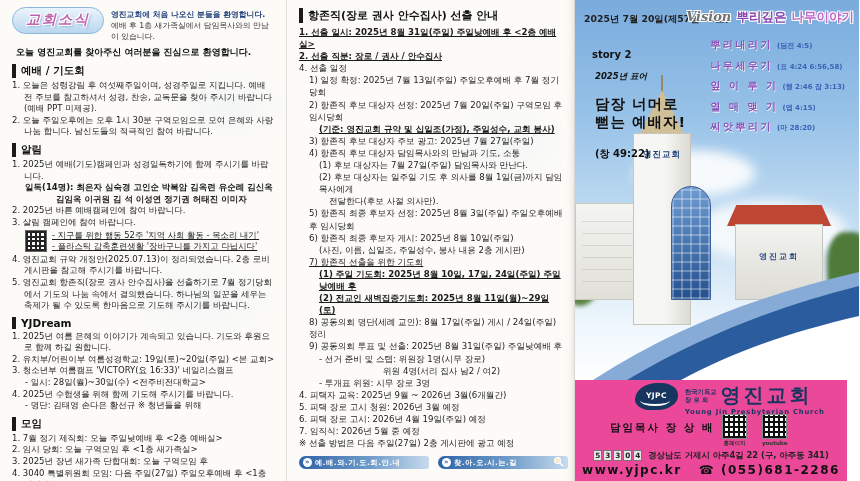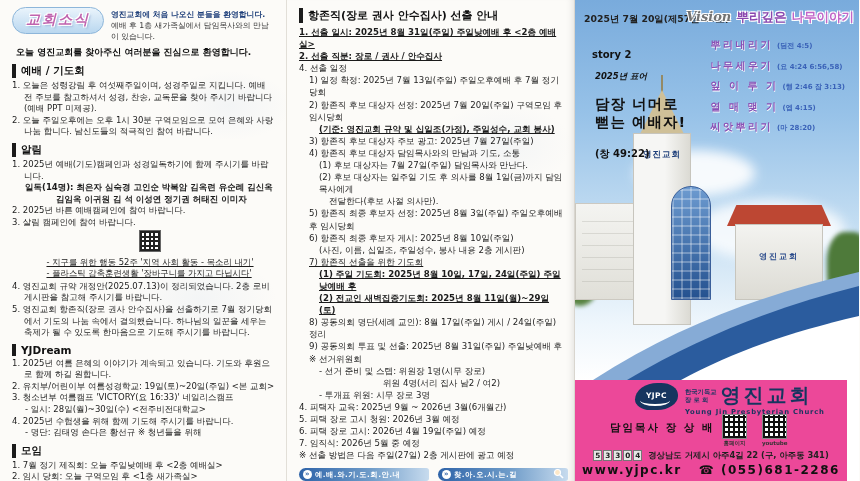--- a/index.html
+++ b/index.html
@@ -27,21 +27,21 @@
     color:#c063ae; letter-spacing:2px;
     text-shadow:1px 1px 0 #fff,-1px -1px 0 #fff,1px -1px 0 #fff,-1px 1px 0 #fff, 2px 2px 2px rgba(90,120,180,.4); }
   .lp-welcome { font-size:7.8px; line-height:11px; color:#333; padding-top:2px; }
   .lp-welcome b { color:#1e3f7a; }
   .lp-intro { font-size:9px; font-weight:bold; margin:4px 0 1px 4px; color:#111; }
 
   .sec-h { font-size:10.5px; font-weight:bold; color:#111; border-left:4px solid #1b1b1b; padding-left:5px; margin:5px 0 2px; }
   .li { font-size:8.5px; line-height:11.6px; color:#1c1c1c; padding-left:12px; text-indent:-12px; }
   .li.sub { padding-left:21px; text-indent:-8px; }
   .li.subnames { padding-left:44px; text-indent:-31px; font-weight:bold; }
-  .eco-row { display:flex; gap:5px; align-items:center; padding-left:13px; margin:1px 0;flex-direction:column; }
+  .eco-row { display:flex; gap:5px; align-items:center; padding-left:13px; margin:1px 0; }
   .qr-mini { width:22px; height:22px; flex:0 0 auto; border:1px solid #666;
     background: repeating-linear-gradient(0deg,#222 0 2px,transparent 2px 4.5px),
                 repeating-linear-gradient(90deg,#222 0 2px,#fff 2px 4.5px); }
   .li.eco { font-size:8.4px; text-decoration:underline; padding-left:8px; text-indent:-8px; }
 
   
   .mid-title { font-size:11px; font-weight:bold; color:#111; border-left:4px solid #1b1b1b; padding-left:5px; margin-bottom:3px; }
   .mline { font-size:8.6px; line-height:12.1px; color:#1b1b1b; }
   .ind1 { padding-left:10px; } .ind2 { padding-left:20px; } .ind3 { padding-left:30px; } .ind4 { padding-left:84px; }
   .u { text-decoration:underline; } .b { font-weight:bold; }
@@ -223,21 +223,20 @@
         <div class="mline ind2">(2) 후보 대상자는 일주일 기도 후 의사를 8월 1일(금)까지 담임목사에게</div>
         <div class="mline ind3">전달한다(후보 사절 의사만).</div>
         <div class="mline ind1">5) 항존직 최종 후보자 선정: 2025년 8월 3일(주일) 주일오후예배 후 임시당회</div>
         <div class="mline ind1">6) 항존직 최종 후보자 게시: 2025년 8월 10일(주일)</div>
         <div class="mline ind2">(사진, 이름, 십일조, 주일성수, 봉사 내용 2층 게시판)</div>
         <div class="mline ind1 u">7) 항존직 선출을 위한 기도회</div>
         <div class="mline ind2 b u">(1) 주일 기도회: 2025년 8월 10일, 17일, 24일(주일) 주일낮예배 후</div>
         <div class="mline ind2 b u">(2) 전교인 새벽집중기도회: 2025년 8월 11일(월)~29일(토)</div>
         <div class="mline ind1">8) 공동의회 명단(세례 교인): 8월 17일(주일) 게시 / 24일(주일) 정리</div>
         <div class="mline ind1">9) 공동의회 투표 및 선출: 2025년 8월 31일(주일) 주일낮예배 후</div>
-        <div class="mline ind1">※ 선거위원회</div>
         <div class="mline ind2">- 선거 준비 및 스텝: 위원장 1명(시무 장로)</div>
         <div class="mline ind4">위원 4명(서리 집사 남2 / 여2)</div>
         <div class="mline ind2">- 투개표 위원: 시무 장로 3명</div>
         <div class="mline">4. 피택자 교육: 2025년 9월 ~ 2026년 3월(6개월간)</div>
         <div class="mline">5. 피택 장로 고시 청원: 2026년 3월 예정</div>
         <div class="mline">6. 피택 장로 고시: 2026년 4월 19일(주일) 예정</div>
         <div class="mline">7. 임직식: 2026년 5월 중 예정</div>
         <div class="mline">※ 선출 방법은 다음 주일(27일) 2층 게시판에 광고 예정</div>
       </div>
 

